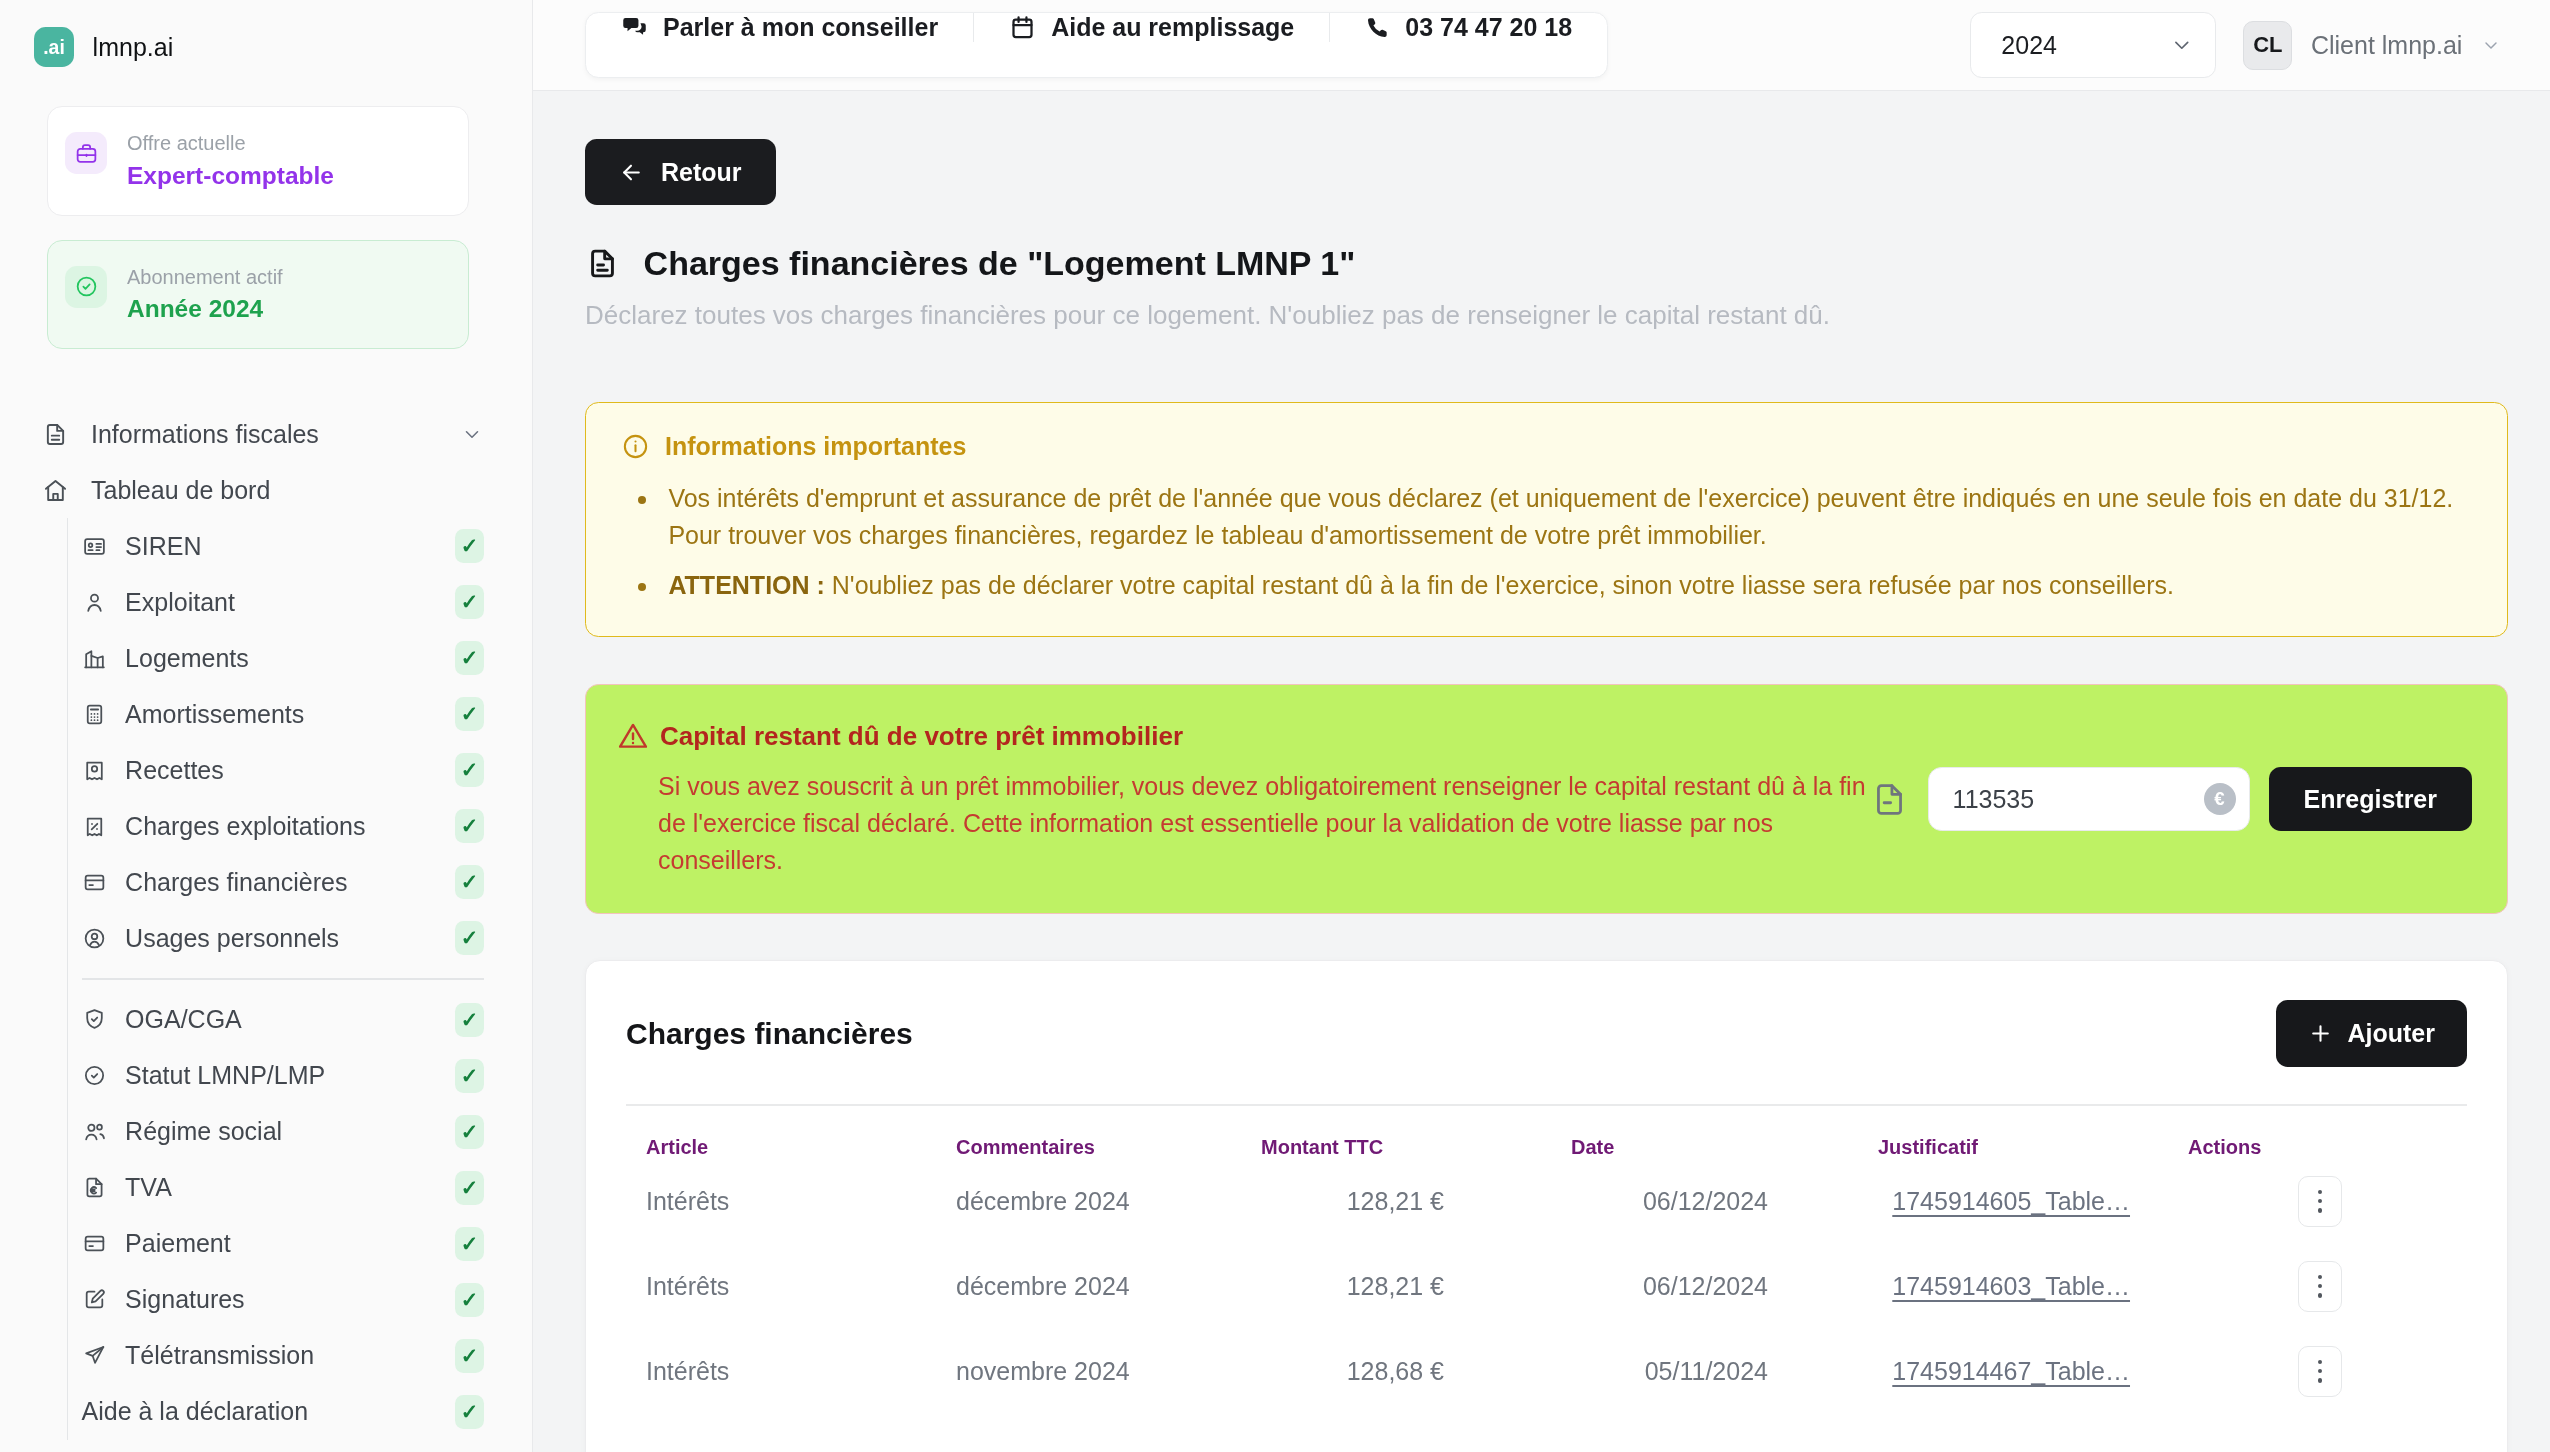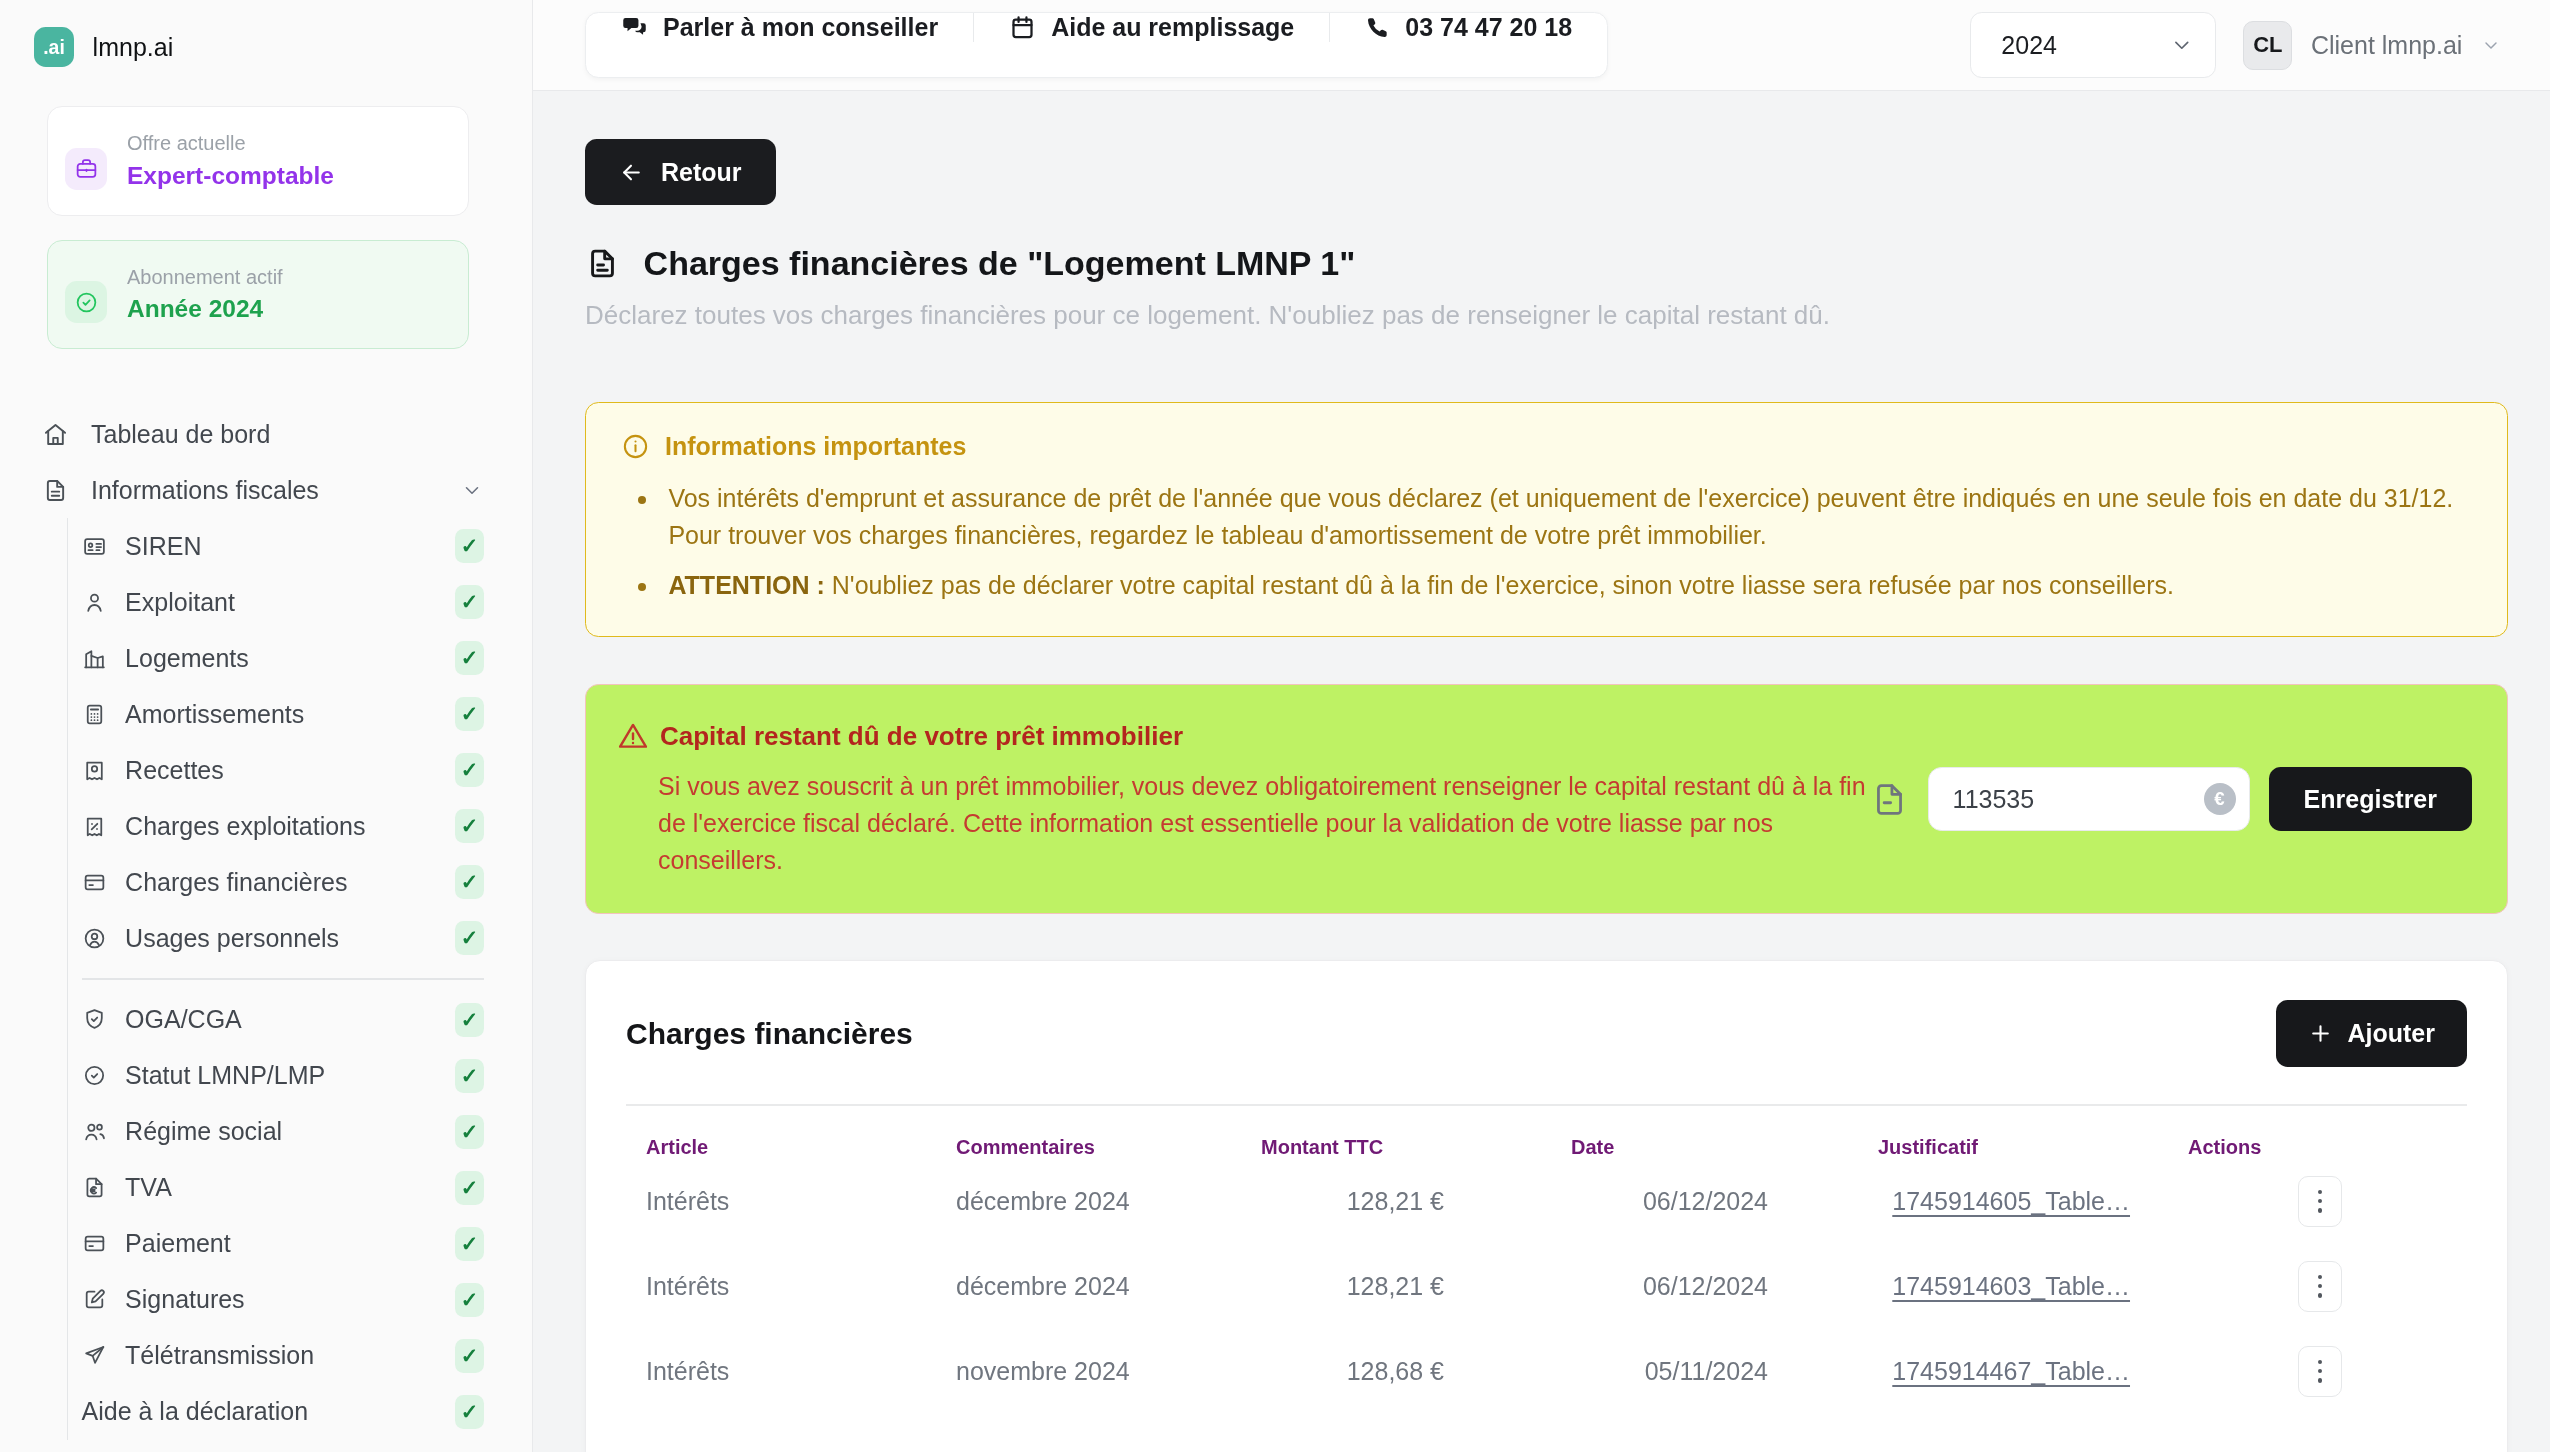--- a/index.html
+++ b/index.html
@@ -11,21 +11,21 @@
   }
   
   .sidebar { width:533px; min-width:533px; height:1452px; background:#fafafa;
              border-right:1.7px solid #e8e9eb; padding-top:27px; overflow:hidden; }
   .logo-row { display:flex; align-items:center; gap:18.6px; padding-left:34px; }
   .logo-badge { width:40px; height:40px; border-radius:11.8px; background:#4ab5a0;
                 color:#fff; font-size:19.4px; font-weight:700;
                 display:flex; align-items:center; justify-content:center; }
   .logo-name { font-size:25px; font-weight:500; color:#101214; }
   .side-card { width:422px; margin-left:47px; border-radius:15px; padding:25px 20px 25px 17px;
-               display:flex; align-items:flex-end; gap:20px; }
+               display:flex; align-items:flex-start; gap:20px; }
   .side-card.offer { margin-top:39px; background:#fff; border:1.7px solid #ededef; }
   .side-card.subscription { margin-top:24px; background:#f0faf2; border:1.7px solid #c8ecd2; }
   .side-card .icon-box { width:42px; height:42px; border-radius:11.8px; flex:none;
                          display:flex; align-items:center; justify-content:center; }
   .offer .icon-box { background:#f4ebfc; }
   .subscription .icon-box { background:#dcf5e3; }
   .side-card .small { font-size:20px; color:#9ba1a8; }
   .side-card .big { font-size:24.5px; font-weight:600; margin-top:6.7px; }
   .offer .big { color:#9333ea; }
   .subscription .big { color:#1ea24e; }
@@ -153,37 +153,37 @@
     </div>
     <div>
       <div class="small">Abonnement actif</div>
       <div class="big">Année 2024</div>
     </div>
   </div>
 
   <nav class="nav">
     <div class="nav-item">
       <svg class="ic" width="27" height="27" viewBox="0 0 24 24">
-        <path d="M3.5 10.5L12 3.5l8.5 7"></path>
-          <path d="M5.5 9v11.5h13V9"></path>
-          <path d="M10 20.5v-5.5h4v5.5"></path>
-      </svg>
-      <span>Tableau de bord</span>
-    </div>
-
-    <div class="nav-item">
-      <svg class="ic" width="27" height="27" viewBox="0 0 24 24">
         <path d="M13.5 3.5H7a1.8 1.8 0 0 0-1.8 1.8v13.4A1.8 1.8 0 0 0 7 20.5h10a1.8 1.8 0 0 0 1.8-1.8V8.8z"></path>
         <path d="M13.5 3.5v5.3h5.3"></path>
           <path d="M8.7 13h6.6M8.7 16.6h6.6"></path>
       </svg>
       <span>Informations fiscales</span>
       <svg class="ic nav-chevron" width="22" height="22" viewBox="0 0 24 24" style="stroke:#6b7280">
           <path d="M6 9.5l6 6 6-6"></path>
         </svg>
+    </div>
+
+    <div class="nav-item">
+      <svg class="ic" width="27" height="27" viewBox="0 0 24 24">
+        <path d="M3.5 10.5L12 3.5l8.5 7"></path>
+          <path d="M5.5 9v11.5h13V9"></path>
+          <path d="M10 20.5v-5.5h4v5.5"></path>
+      </svg>
+      <span>Tableau de bord</span>
     </div>
 
     <div class="sub-list">
       <div class="sub-item">
         <svg class="ic" width="25" height="25" viewBox="0 0 24 24">
           <rect x="3" y="5" width="18" height="14" rx="2"></rect>
             <circle cx="8.2" cy="10.8" r="1.7"></circle>
           <path d="M6.2 15.5h4"></path>
             <path d="M13.8 9.5h4.5M13.8 12.5h4.5M13.8 15.5h3"></path>
         </svg>

